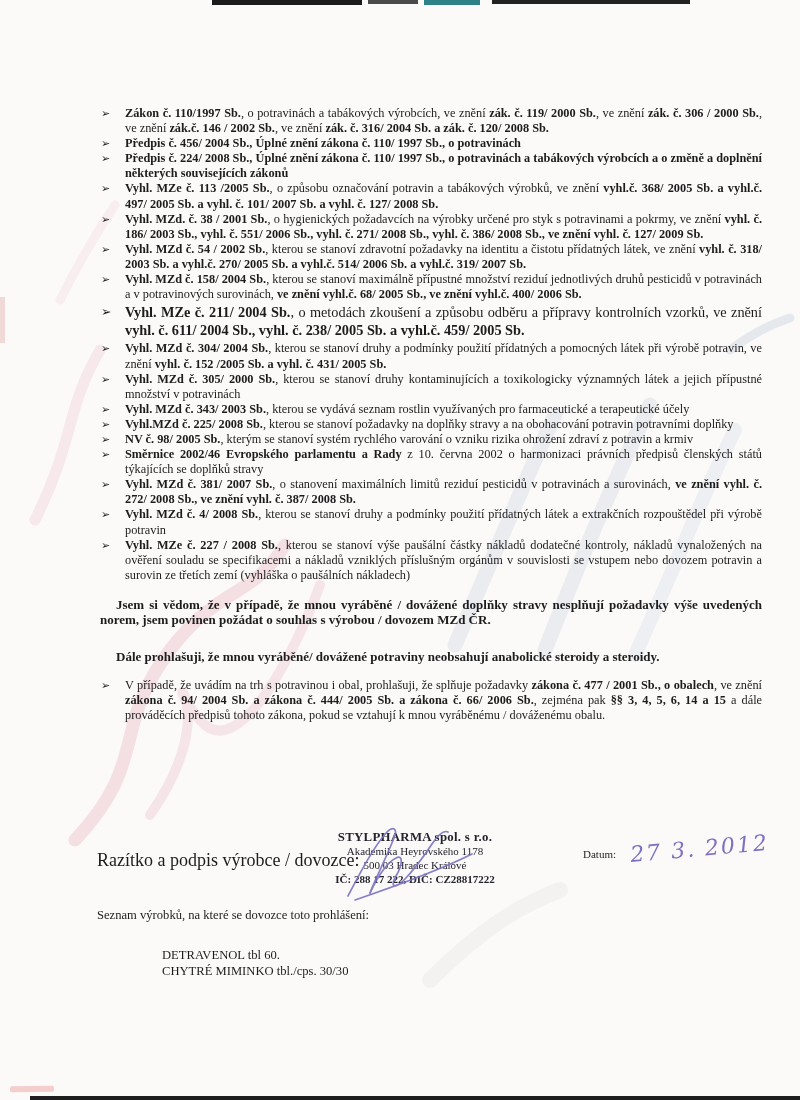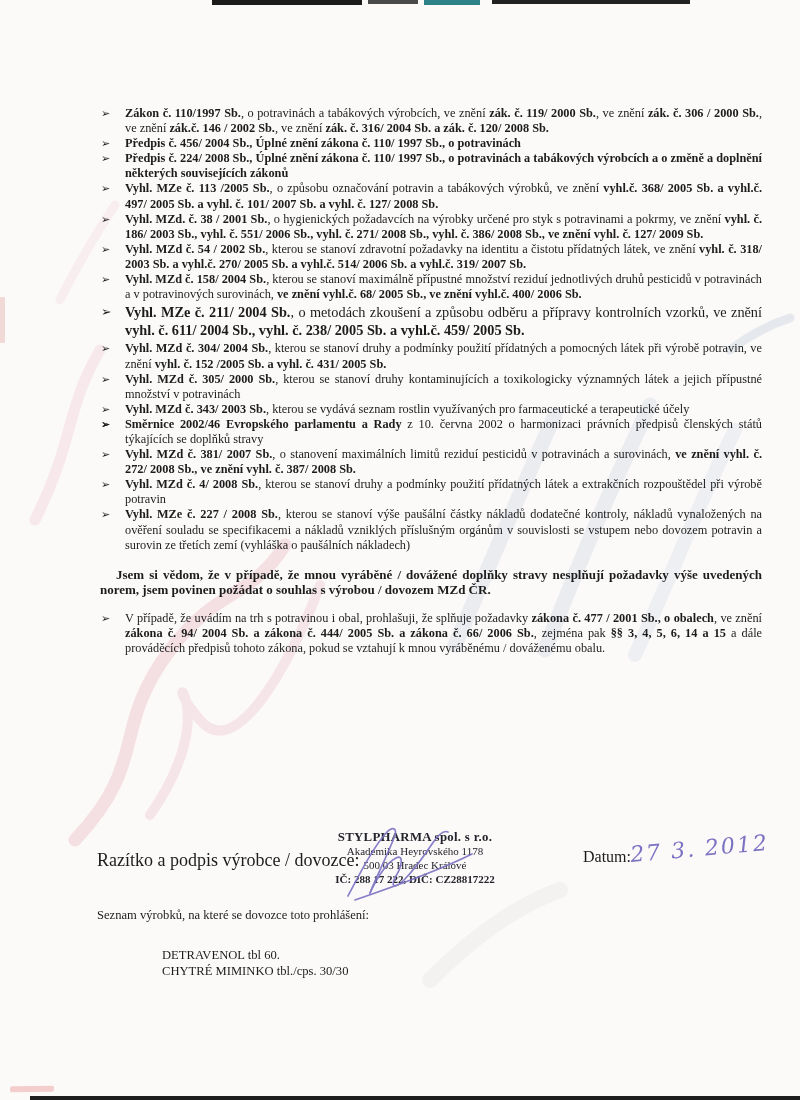--- a/index.html
+++ b/index.html
@@ -28,21 +28,21 @@
   .decl2{margin-top:22px;text-indent:16px;}
   .pack{margin-top:14px;}
   
   .sig-row{position:absolute;left:0;top:826px;width:800px;height:100px;z-index:3;}
   .sig-label{position:absolute;left:97px;top:24px;font-size:18px;}
   .stamp{position:absolute;left:325px;top:4px;width:180px;text-align:center;color:#23232b;}
   .stamp .s1{font-weight:bold;font-size:12.8px;letter-spacing:.3px;}
   .stamp .s2,.stamp .s3{font-size:11px;line-height:13.5px;}
   .stamp .s4{font-size:11px;font-weight:bold;line-height:14px;}
   .sig-ink{position:absolute;left:330px;top:-8px;}
-  .date-label{position:absolute;left:583px;top:22px;font-size:16px;}
+  .date-label{position:absolute;left:583px;top:22px;font-size:11px;}
   .date-value{position:absolute;left:630px;top:10px;font-family:"DejaVu Serif",serif;font-style:italic;
               font-size:22px;letter-spacing:2px;color:#7b72c2;transform:rotate(-5deg);}
   
   .products-heading{position:absolute;left:97px;top:908px;font-size:12.6px;z-index:3;}
   .product-list{position:absolute;left:162px;top:948px;font-size:12.6px;line-height:15.5px;z-index:3;}
 </style>
 </head>
 <body>
 
 <div class="page">
@@ -75,29 +75,30 @@
         <div class="law-item"><span class="bullet">➢</span><span><b>Předpis č. 456/ 2004 Sb., Úplné znění zákona č. 110/ 1997 Sb., o potravinách</b></span></div>
         <div class="law-item"><span class="bullet">➢</span><span><b>Předpis č. 224/ 2008 Sb., Úplné znění zákona č. 110/ 1997 Sb., o potravinách a tabákových výrobcích a o změně a doplnění některých souvisejících zákonů</b></span></div>
         <div class="law-item"><span class="bullet">➢</span><span><b>Vyhl. MZe č. 113 /2005 Sb.</b><span>, o způsobu označování potravin a tabákových výrobků, ve znění </span><b>vyhl.č. 368/ 2005 Sb. a vyhl.č. 497/ 2005 Sb. a vyhl. č. 101/ 2007 Sb. a vyhl. č. 127/ 2008 Sb.</b></span></div>
         <div class="law-item"><span class="bullet">➢</span><span><b>Vyhl. MZd. č. 38 / 2001 Sb.</b><span>, o hygienických požadavcích na výrobky určené pro styk s potravinami a pokrmy, ve znění </span><b>vyhl. č. 186/ 2003 Sb., vyhl. č. 551/ 2006 Sb., vyhl. č. 271/ 2008 Sb., vyhl. č. 386/ 2008 Sb., ve znění vyhl. č. 127/ 2009 Sb.</b></span></div>
         <div class="law-item"><span class="bullet">➢</span><span><b>Vyhl. MZd č. 54 / 2002 Sb.</b><span>, kterou se stanoví zdravotní požadavky na identitu a čistotu přídatných látek, ve znění </span><b>vyhl. č. 318/ 2003 Sb. a vyhl.č. 270/ 2005 Sb. a vyhl.č. 514/ 2006 Sb. a vyhl.č. 319/ 2007 Sb.</b></span></div>
         <div class="law-item"><span class="bullet">➢</span><span><b>Vyhl. MZd č. 158/ 2004 Sb.</b><span>, kterou se stanoví maximálně přípustné množství reziduí jednotlivých druhů pesticidů v potravinách a v potravinových surovinách, </span><b>ve znění vyhl.č. 68/ 2005 Sb., ve znění vyhl.č. 400/ 2006 Sb.</b></span></div>
         <div class="law-item large"><span class="bullet">➢</span><span><b>Vyhl. MZe č. 211/ 2004 Sb.</b><span>, o metodách zkoušení a způsobu odběru a přípravy kontrolních vzorků, ve znění </span><b>vyhl. č. 611/ 2004 Sb., vyhl. č. 238/ 2005 Sb. a vyhl.č. 459/ 2005 Sb.</b></span></div>
         <div class="law-item"><span class="bullet">➢</span><span><b>Vyhl. MZd č. 304/ 2004 Sb.</b><span>, kterou se stanoví druhy a podmínky použití přídatných a pomocných látek při výrobě potravin, ve znění </span><b>vyhl. č. 152 /2005 Sb. a vyhl. č. 431/ 2005 Sb.</b></span></div>
         <div class="law-item"><span class="bullet">➢</span><span><b>Vyhl. MZd č. 305/ 2000 Sb.</b><span>, kterou se stanoví druhy kontaminujících a toxikologicky významných látek a jejich přípustné množství v potravinách</span></span></div>
         <div class="law-item"><span class="bullet">➢</span><span><b>Vyhl. MZd č. 343/ 2003 Sb.</b><span>, kterou se vydává seznam rostlin využívaných pro farmaceutické a terapeutické účely</span></span></div>
-        <div class="law-item"><span class="bullet">➢</span></div>
-        <div class="law-item"><span class="bullet">➢</span></div>
+        <div class="law-item"><span class="bullet">➢</span><span><b>Vyhl.MZd č. 225/ 2008 Sb.</b><span>, kterou se stanoví požadavky na doplňky stravy a na obohacování potravin potravními doplňky</span></span></div>
+        <div class="law-item"><span class="bullet">➢</span><span><b>NV č. 98/ 2005 Sb.</b><span>, kterým se stanoví systém rychlého varování o vzniku rizika ohrožení zdraví z potravin a krmiv</span></span></div>
         <div class="law-item"><span class="bullet">➢</span><span><b>Směrnice 2002/46 Evropského parlamentu a Rady</b><span> z 10. června 2002 o harmonizaci právních předpisů členských států týkajících se doplňků stravy</span></span></div>
         <div class="law-item"><span class="bullet">➢</span><span><b>Vyhl. MZd č. 381/ 2007 Sb.</b><span>, o stanovení maximálních limitů reziduí pesticidů v potravinách a surovinách, </span><b>ve znění vyhl. č. 272/ 2008 Sb., ve znění vyhl. č. 387/ 2008 Sb.</b></span></div>
         <div class="law-item"><span class="bullet">➢</span><span><b>Vyhl. MZd č. 4/ 2008 Sb.</b><span>, kterou se stanoví druhy a podmínky použití přídatných látek a extrakčních rozpouštědel při výrobě potravin</span></span></div>
         <div class="law-item"><span class="bullet">➢</span><span><b>Vyhl. MZe č. 227 / 2008 Sb.</b><span>, kterou se stanoví výše paušální částky nákladů dodatečné kontroly, nákladů vynaložených na ověření souladu se specifikacemi a nákladů vzniklých příslušným orgánům v souvislosti se vstupem nebo dovozem potravin a surovin ze třetích zemí (vyhláška o paušálních nákladech)</span></span></div>
       </div>
 
     <p class="para decl1"><b>Jsem si vědom, že v případě, že mnou vyráběné / dovážené doplňky stravy nesplňují požadavky výše uvedených norem, jsem povinen požádat o souhlas s výrobou / dovozem MZd ČR.</b></p>
+    <p class="para decl2"><b>Dále prohlašuji, že mnou vyráběné/ dovážené potraviny neobsahují anabolické steroidy a steroidy.</b></p>
 
     <div class="law-item pack">
       <span class="bullet">➢</span>
       <span><span>V případě, že uvádím na trh s potravinou i obal, prohlašuji, že splňuje požadavky </span><b>zákona č. 477 / 2001 Sb., o obalech</b><span>, ve znění </span><b>zákona č. 94/ 2004 Sb. a zákona č. 444/ 2005 Sb. a zákona č. 66/ 2006 Sb.</b><span>, zejména pak </span><b>§§ 3, 4, 5, 6, 14 a 15</b><span> a dále prováděcích předpisů tohoto zákona, pokud se vztahují k mnou vyráběnému / dováženému obalu.</span></span>
     </div>
   </div>
 
   <div class="sig-row">
     <span class="sig-label">Razítko a podpis výrobce / dovozce:</span>
 

